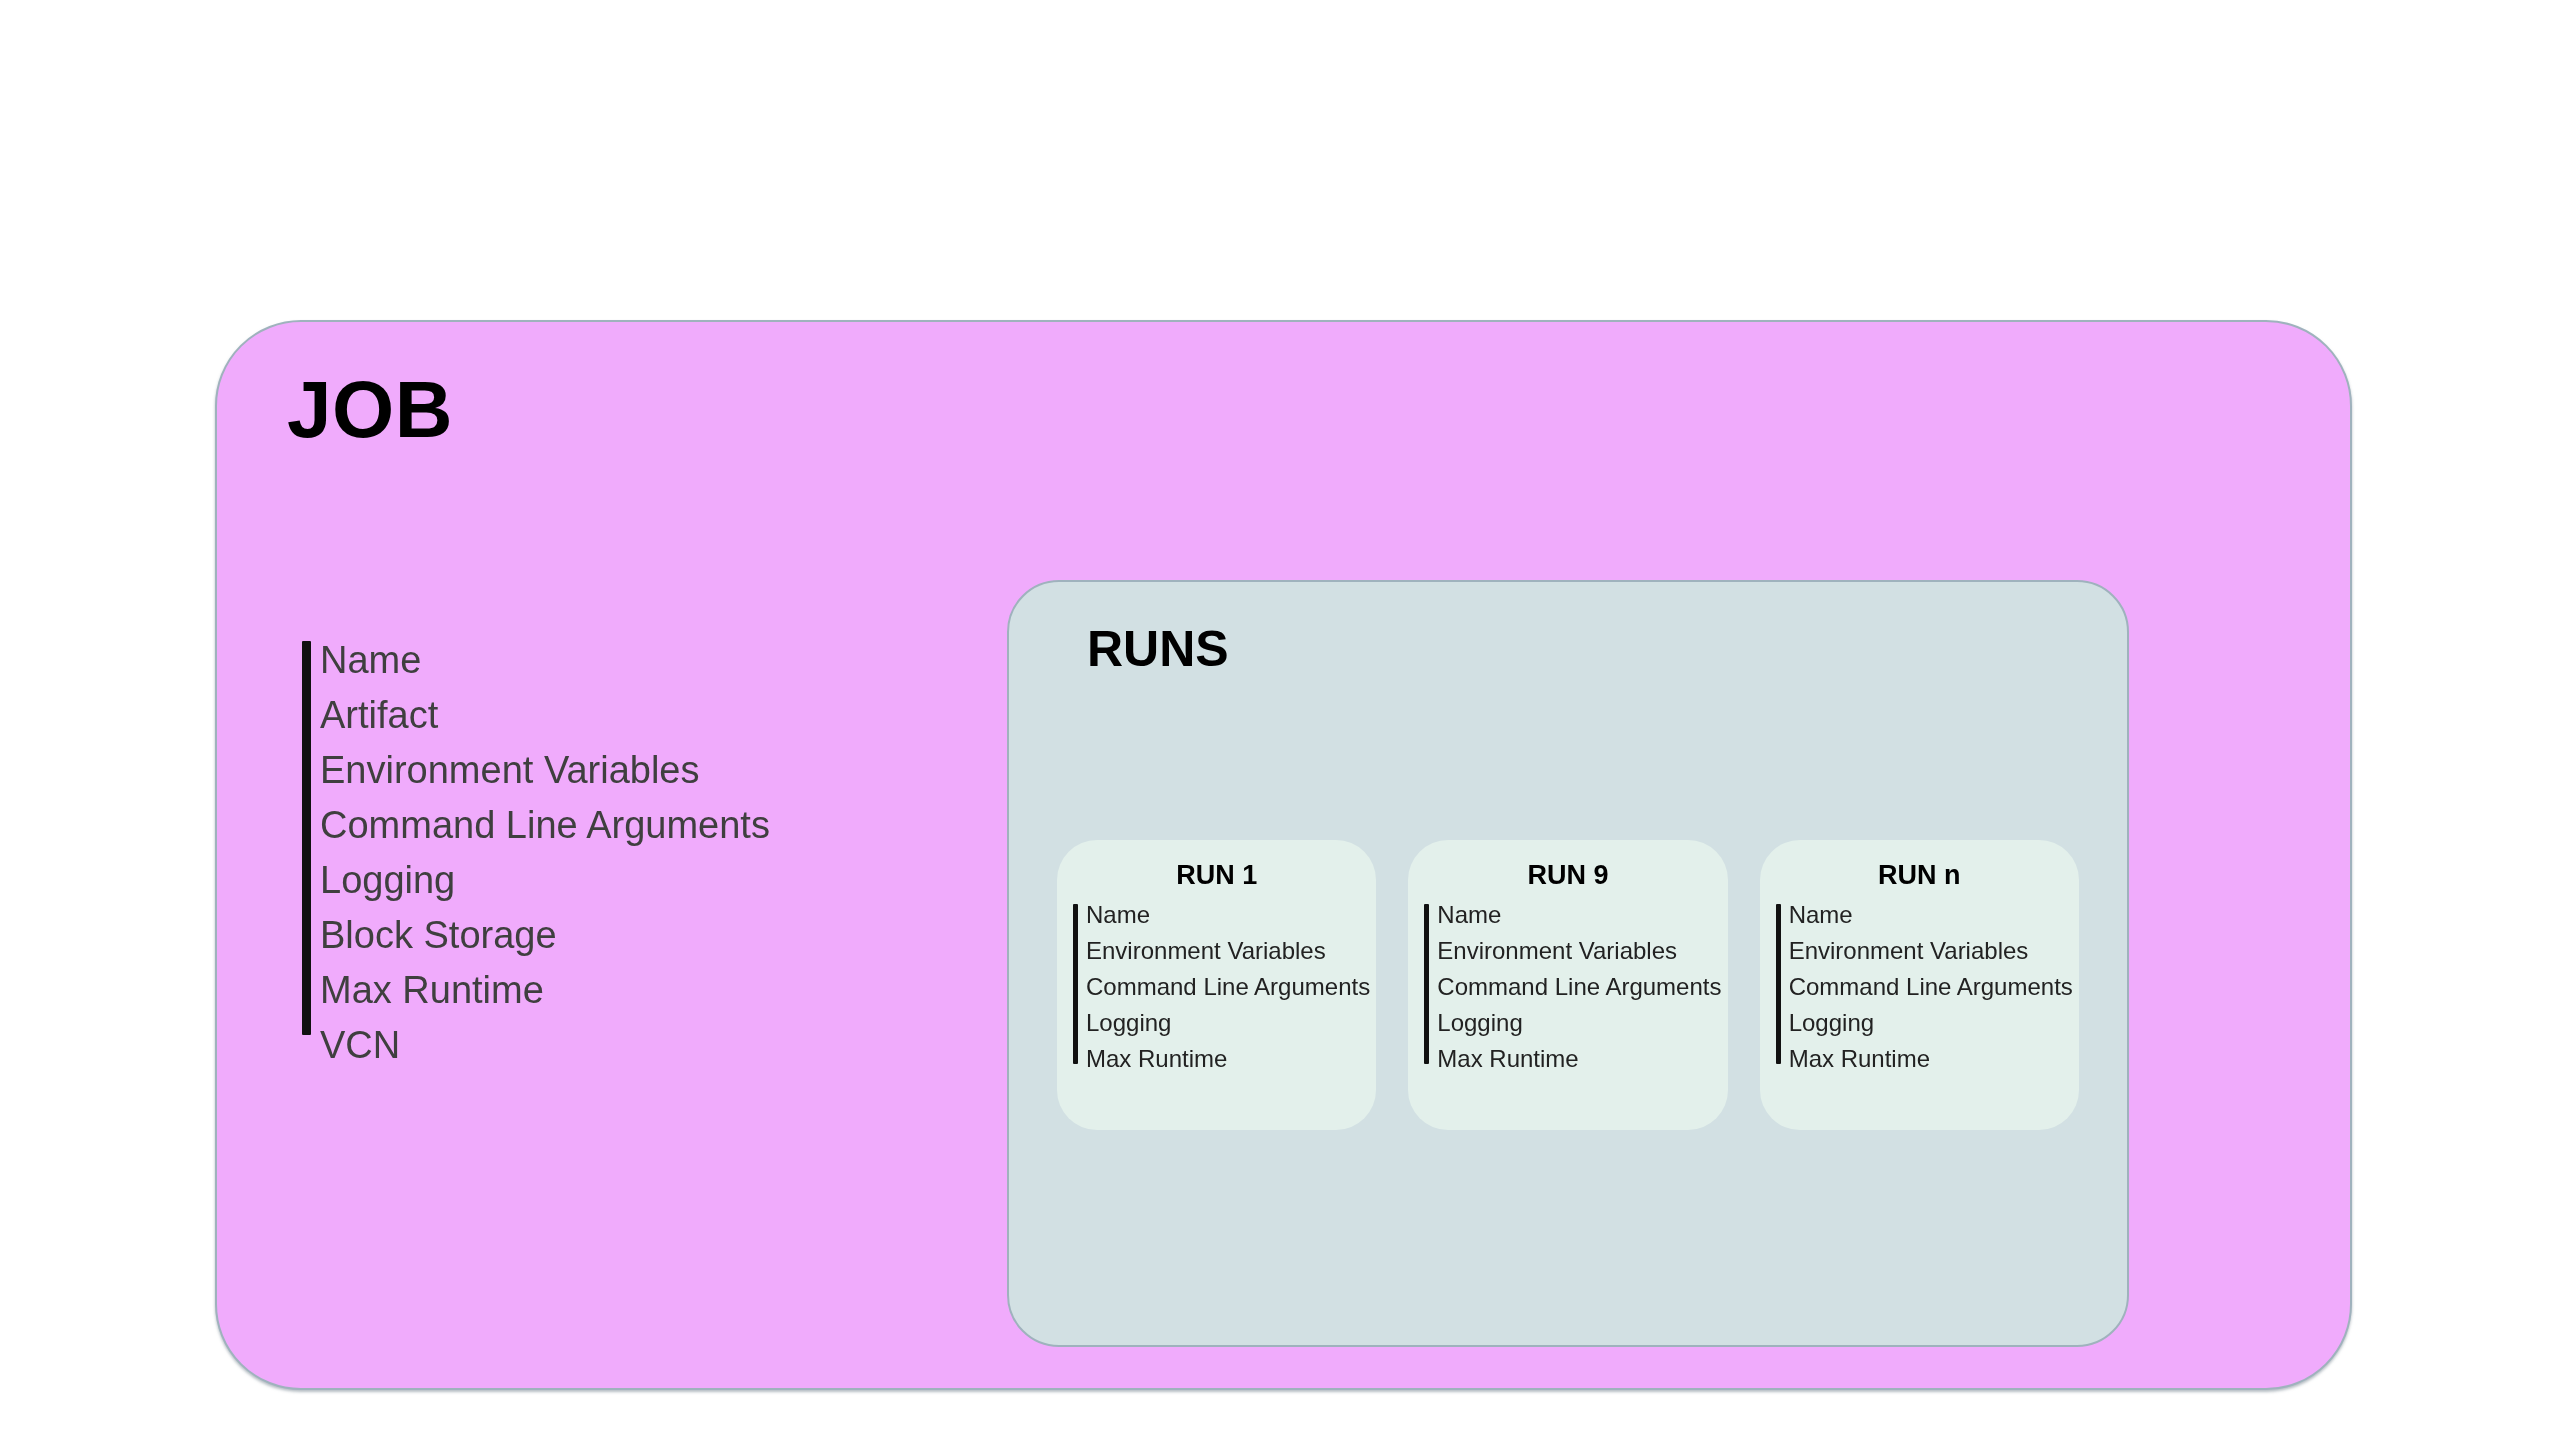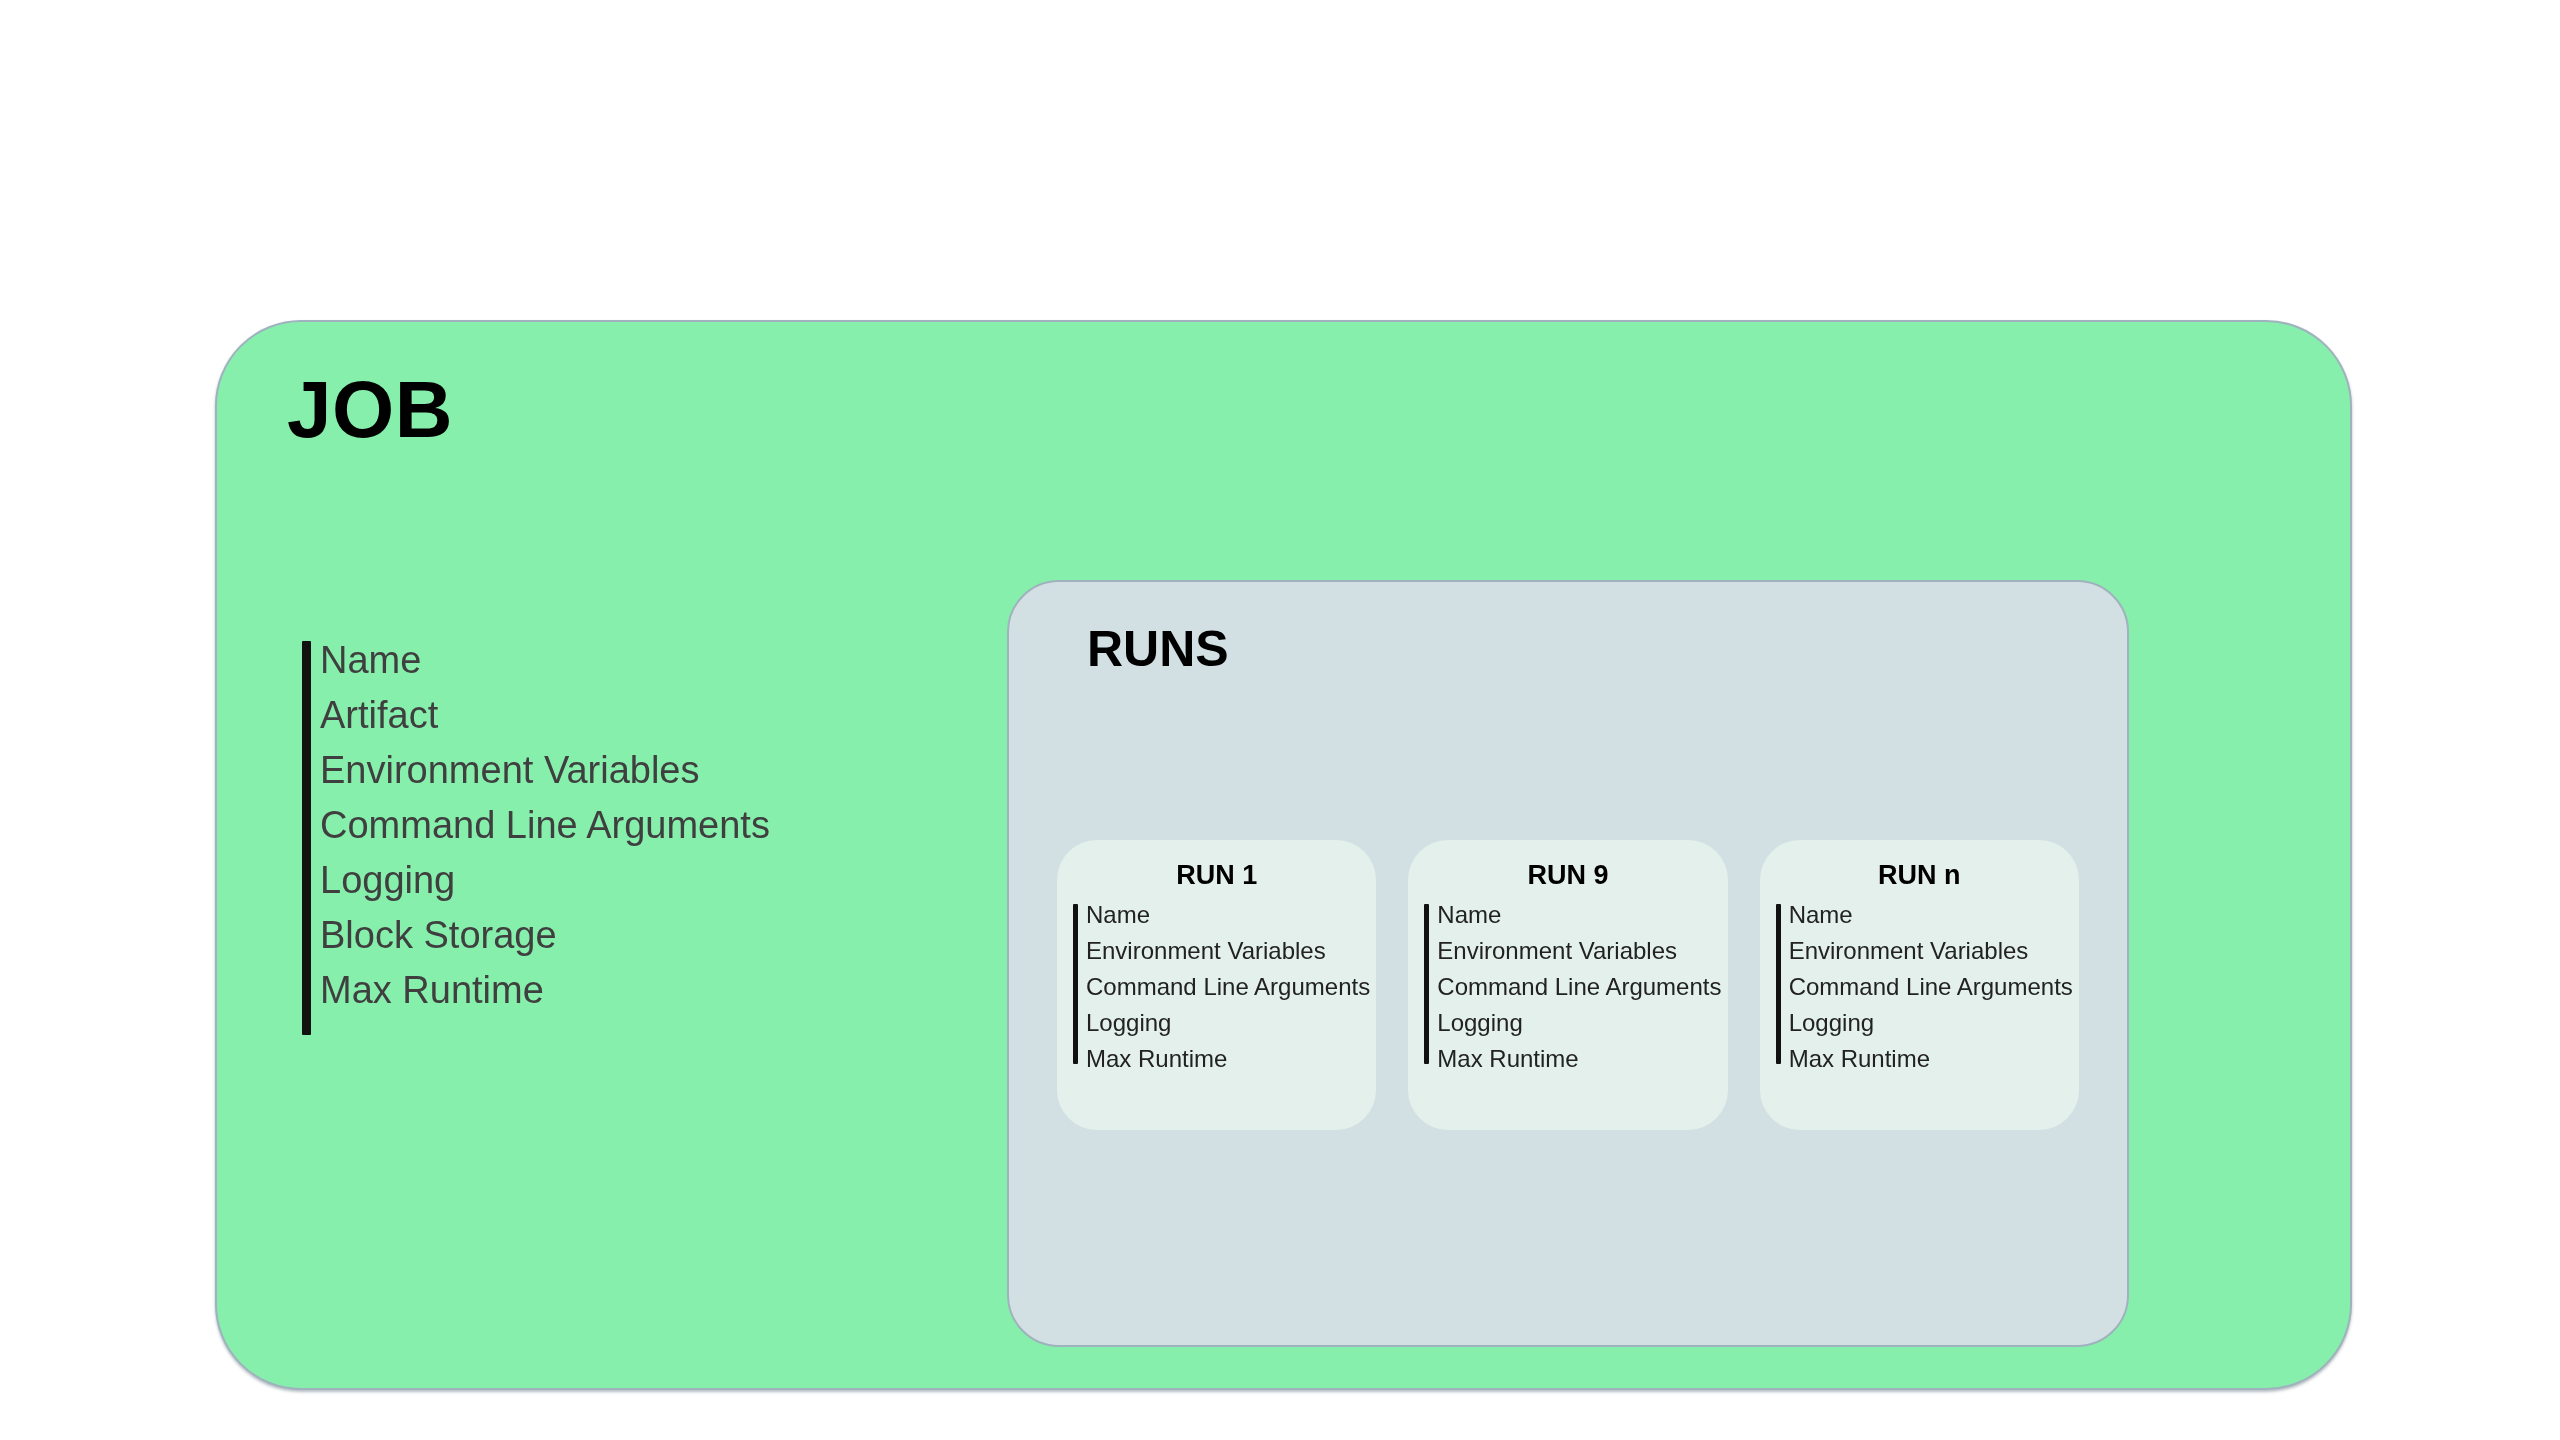--- a/index.html
+++ b/index.html
@@ -15,21 +15,21 @@
     position: relative;
   }
 
   
   #job-container {
     position: absolute;
     left: 215px;
     top: 320px;
     width: 2137px;
     height: 1070px;
-    background: #86efac;
+    background: #f0abfc;
     border: 2px solid #9fb2bd;
     border-radius: 86px;
     box-sizing: border-box;
     box-shadow: 0 2px 3px rgba(120,135,145,0.55);
   }
 
   #job-title {
     position: absolute;
     left: 70px;
     top: 48px;
@@ -157,20 +157,21 @@
   <div id="job-list">
     <div class="rule"></div>
     <ul class="items">
       <li>Name</li>
       <li>Artifact</li>
       <li>Environment Variables</li>
       <li>Command Line Arguments</li>
       <li>Logging</li>
       <li>Block Storage</li>
       <li>Max Runtime</li>
+      <li>VCN</li>
     </ul>
   </div>
 
   <div id="runs-container">
     <div id="runs-title">RUNS</div>
 
     <div id="run-cards">
 
       <div class="run-card">
         <div class="run-card-title">RUN 1</div>

